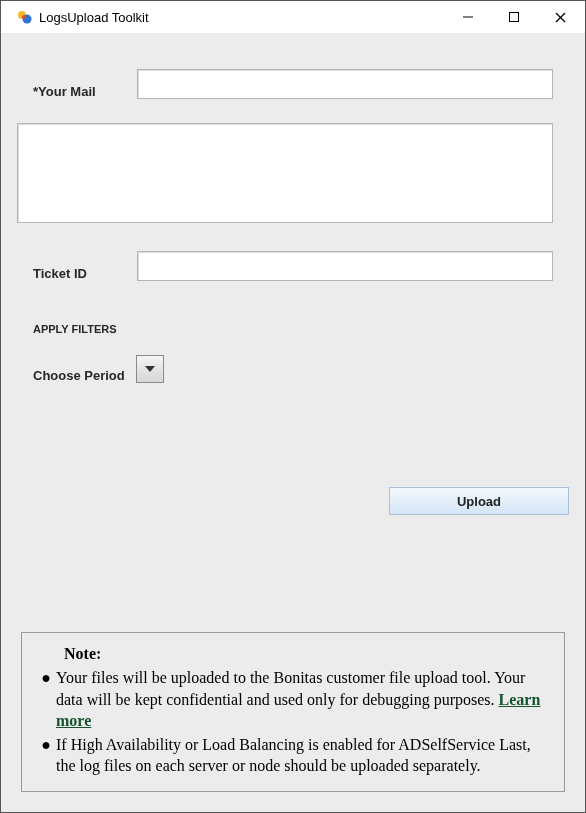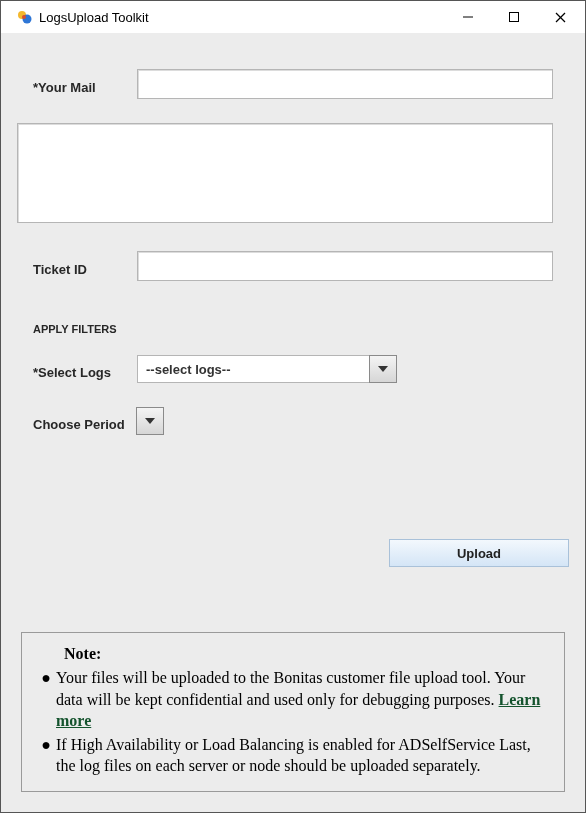--- a/index.html
+++ b/index.html
@@ -45,21 +45,21 @@
   }
   .content {
     flex: 1;
     background: #ececec;
     padding: 36px 16px 16px 16px;
     display: flex;
     flex-direction: column;
   }
   .form-row {
     display: flex;
-    align-items: center;
+    align-items: flex-end;
     margin-bottom: 24px;
   }
   .form-label {
     width: 120px;
     padding-left: 16px;
     font-size: 13px;
     font-weight: bold;
     color: #272727;
     padding-top: 6px;
   }
@@ -200,33 +200,20 @@
 
     <div class="form-row">
       <div class="form-label">Ticket ID</div>
       <div class="form-field">
         <input type="text" class="text-input" value="" style="">
       </div>
     </div>
 
     <div class="section-heading">APPLY FILTERS</div>
 
-    <div class="form-row">
-      <div class="form-label">*Select Logs</div>
-      <div class="form-field">
-        <div class="select-wrap">
-          <div class="select-display">--select logs--</div>
-          <div class="select-btn">
-            <svg viewBox="0 0 10 6">
-                <polygon points="0,0 10,0 5,6" fill="#333"></polygon>
-              </svg>
-          </div>
-        </div>
-      </div>
-    </div>
 
     <div class="form-row">
       <div class="form-label">Choose Period</div>
       <div class="form-field">
         <div class="select-wrap">
           <div class="select-btn">
             <svg viewBox="0 0 10 6">
                 <polygon points="0,0 10,0 5,6" fill="#333"></polygon>
               </svg>
           </div>

